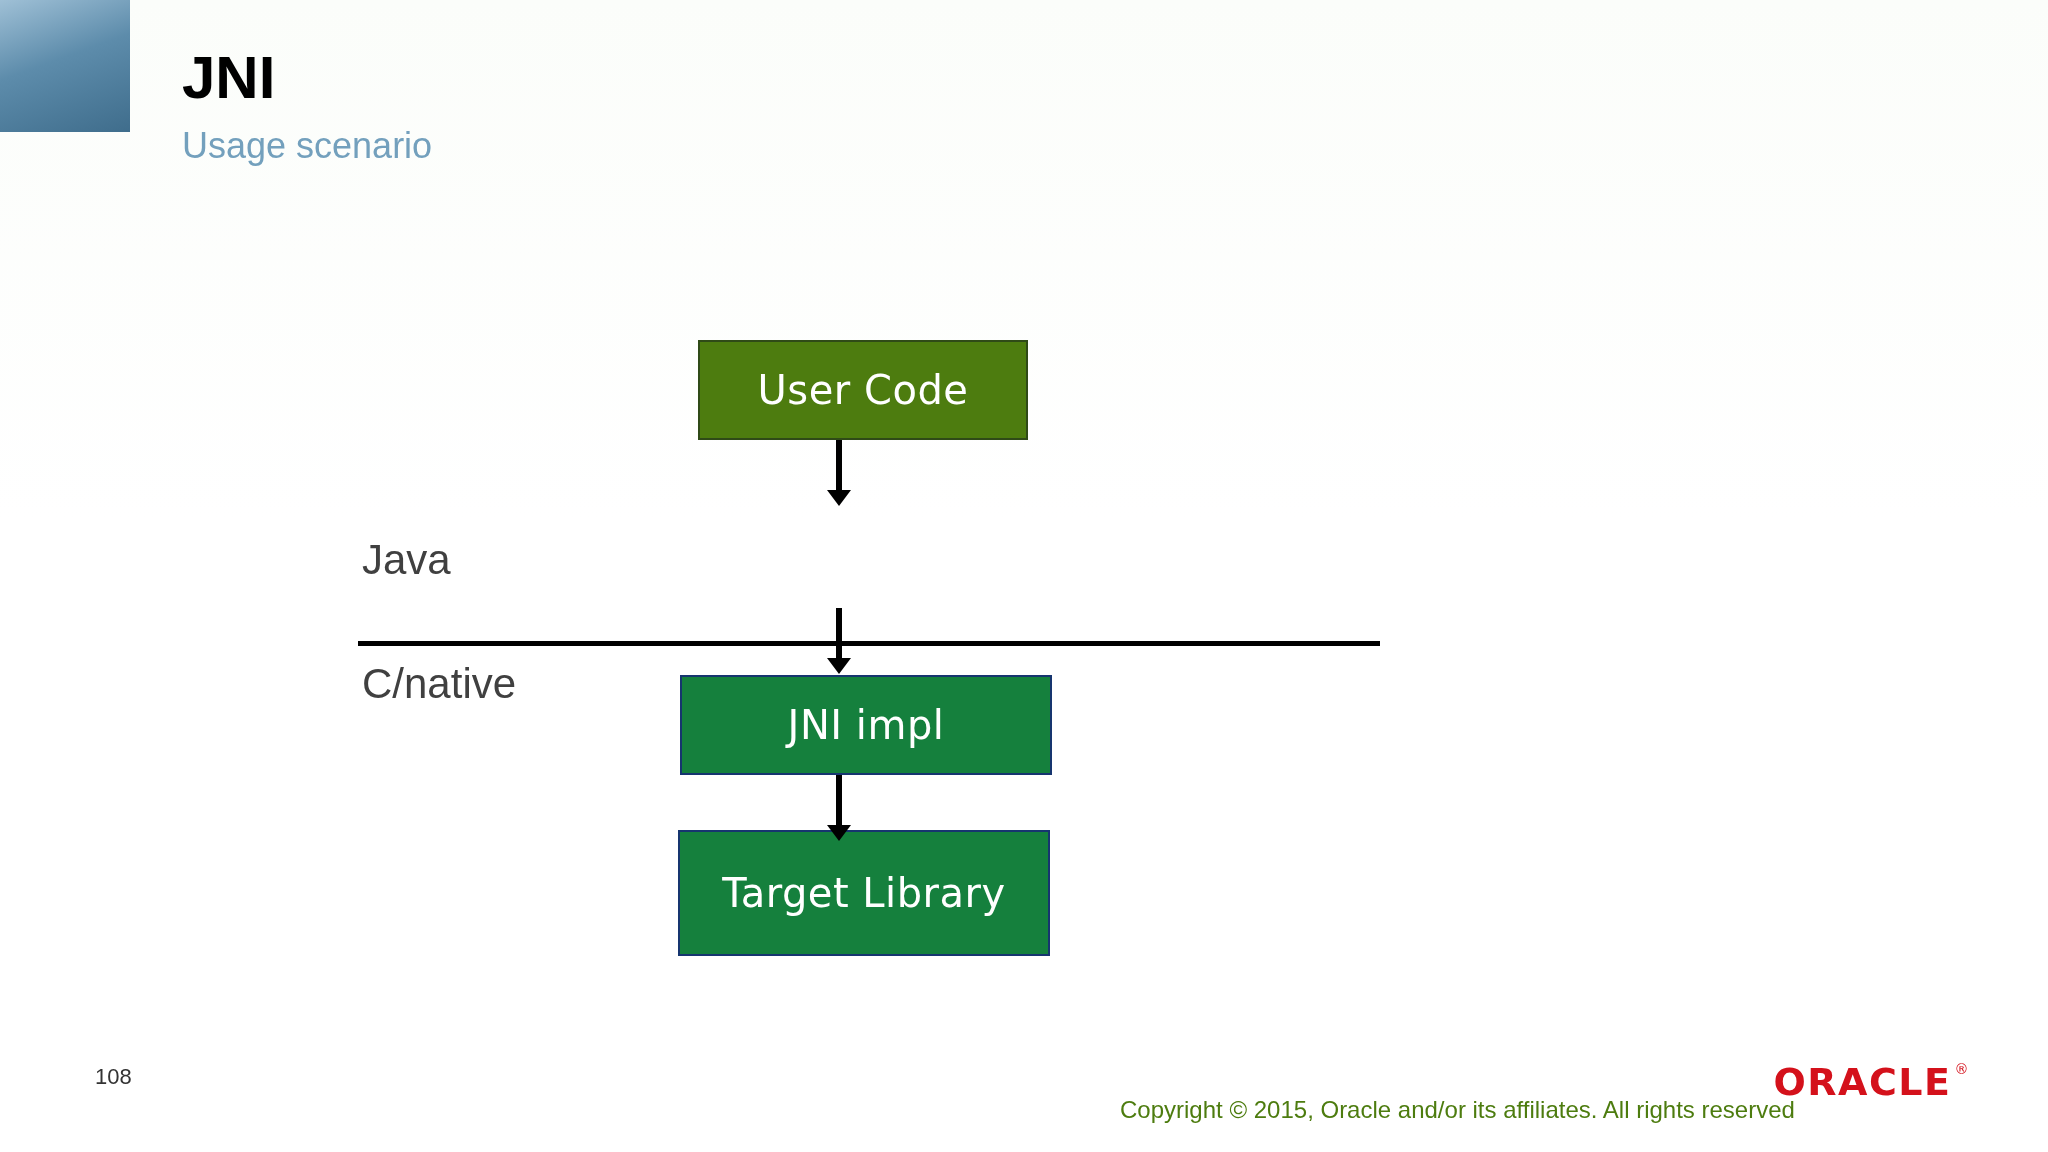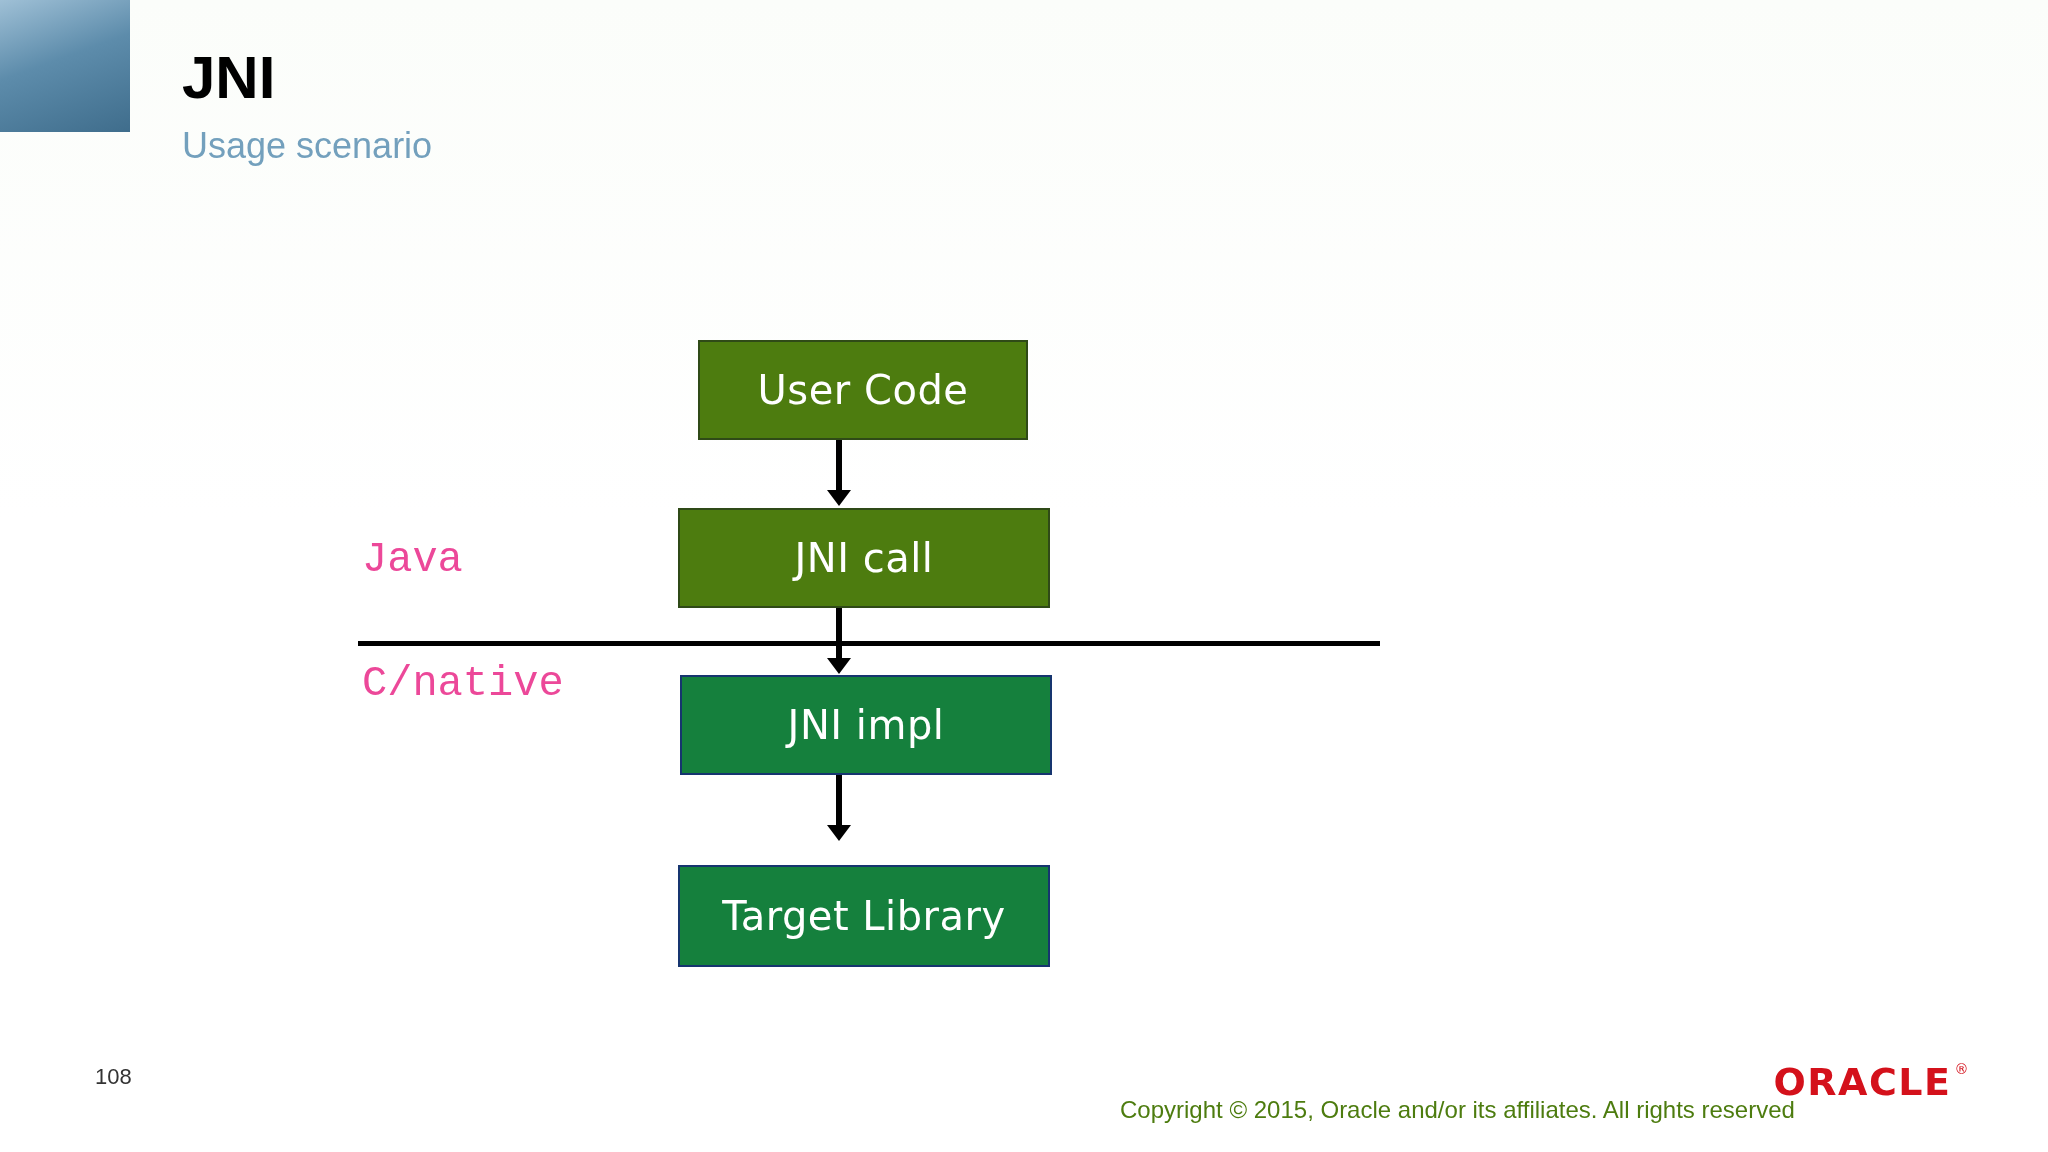--- a/index.html
+++ b/index.html
@@ -72,21 +72,21 @@
     background: #4d7c0f;
     border: 2px solid #2f4a17;
   }
   .node.blue {
     background: #15803d;
     border: 2px solid #16356f;
   }
   #node-user-code { left: 258px; top: 10px;  width: 330px; height: 100px; }
   #node-jni-call  { left: 238px; top: 178px; width: 372px; height: 100px; }
   #node-jni-impl  { left: 240px; top: 345px; width: 372px; height: 100px; }
-  #node-target-lib{ left: 238px; top: 535px; width: 372px; height: 102px; }
+  #node-target-lib{ left: 238px; top: 500px; width: 372px; height: 126px; }
 
   .arrow {
     position: absolute;
     left: 396px;
     width: 6px;
     background: #000000;
   }
   #arrow-1 { top: 110px; height: 52px; }
   #arrow-2 { top: 278px; height: 52px; }
   #arrow-3 { top: 445px; height: 52px; }
@@ -105,23 +105,23 @@
   .divider {
     position: absolute;
     left: -82px;
     top: 311px;
     width: 1022px;
     height: 5px;
     background: #000000;
   }
   .side-label {
     position: absolute;
-    font-family: Liberation Mono, monospace;
+    font-family: Liberation Sans, sans-serif;
     font-size: 42px;
-    color: #ec4899;
+    color: #404040;
     white-space: nowrap;
   }
   #label-java    { left: -78px; top: 206px; }
   #label-cnative { left: -78px; top: 330px; }
 
   
   .page-number {
     position: absolute;
     left: 95px;
     bottom: 62px;
@@ -167,21 +167,20 @@
 <div class="subtitle">Usage scenario</div>
 
 <div class="diagram">
 
   <div class="side-label" id="label-java">Java</div>
   <div class="side-label" id="label-cnative">C/native</div>
 
   <div class="divider"></div>
 
   <div class="node green" id="node-user-code">User Code</div>
-  <div class="node green" id="node-jni-call">JNI call</div>
   <div class="node blue" id="node-jni-impl">JNI impl</div>
   <div class="node blue" id="node-target-lib">Target Library</div>
 
   <div class="arrow" id="arrow-1"></div>
   <div class="arrow" id="arrow-2"></div>
   <div class="arrow" id="arrow-3"></div>
 
 </div>
 
 <div class="page-number">108</div>

